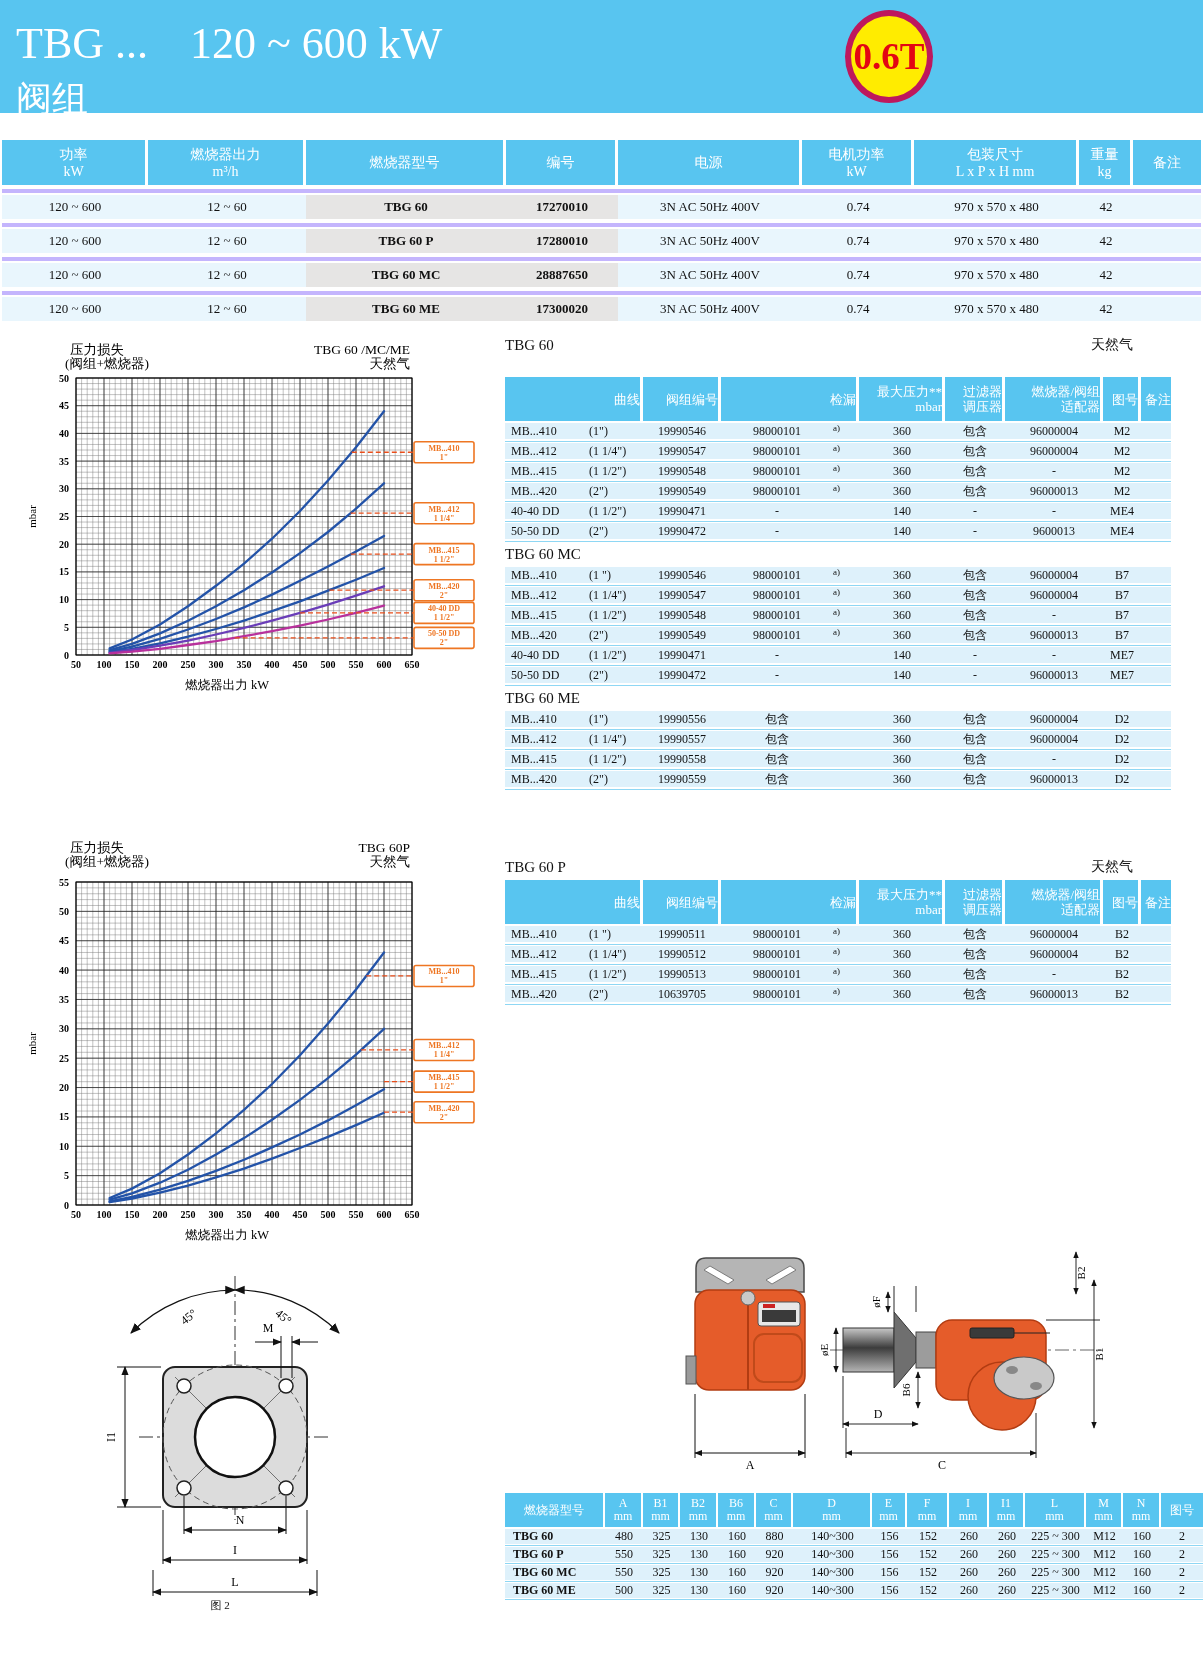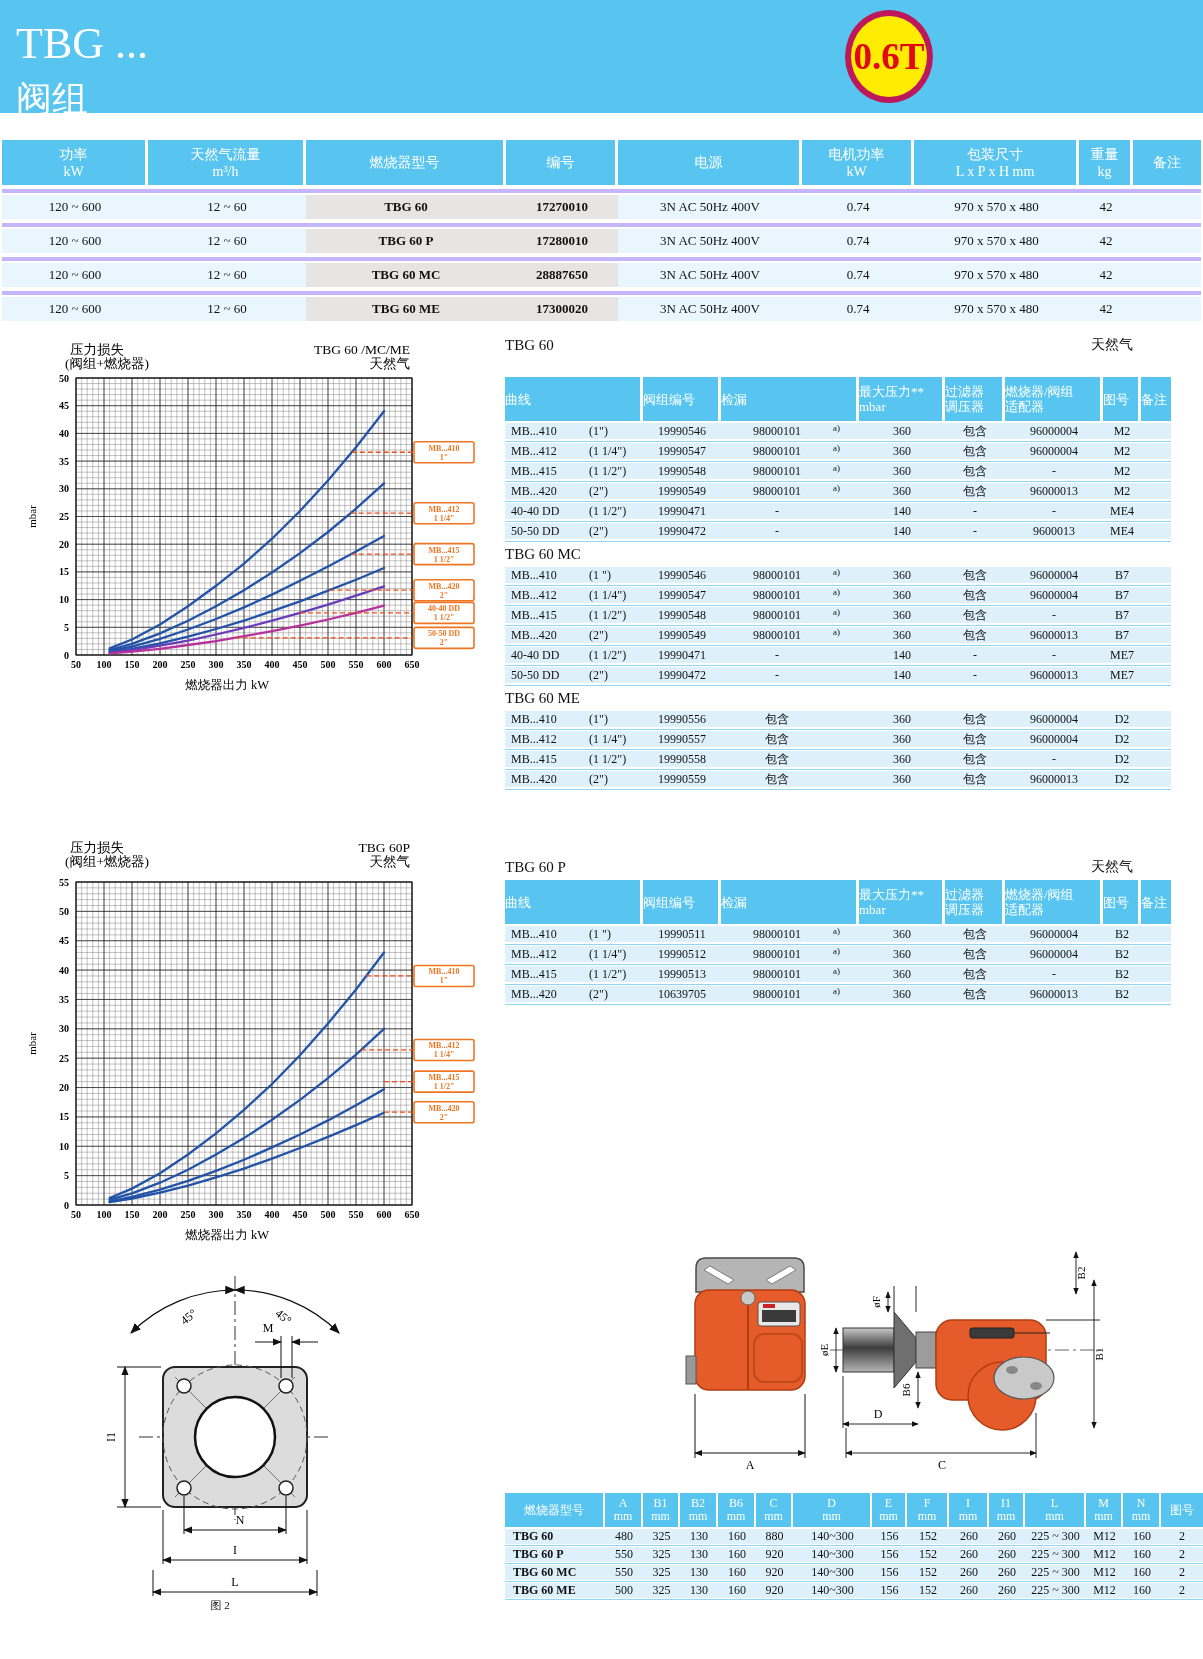--- a/index.html
+++ b/index.html
@@ -31,21 +31,21 @@
   
   .gasgroup { position:absolute; width:666px; }
   .g1 { left:505px; top:336px; }
   .g2 { left:505px; top:858px; }
   .gtr { display:flex; justify-content:space-between; align-items:flex-end; height:18px; margin-bottom:4px;
     font-size:15px; }
   .g1 .gsec:first-child .gtr { margin-bottom:23px; }
   .gtr .gas { padding-right:38px; font-size:14px; }
   .ghead { display:grid; grid-template-columns:84px 54px 78px 112px 26px 86px 60px 98px 38px 30px;
     height:44px; margin-bottom:2px; }
-  .ghead .hc { background:#58c5f0; color:#fff; display:flex; flex-direction:column; align-items:flex-start;
+  .ghead .hc { background:#58c5f0; color:#fff; display:flex; flex-direction:column; align-items:flex-end;
     justify-content:center; font-size:13px; line-height:15px; border-right:3px solid #fff; }
   .ghead .hc:last-child { border-right:none; }
   .ghead .sp2 { grid-column:span 2; }
   .gsec { margin-bottom:6px; }
   .grow { display:grid; grid-template-columns:84px 54px 78px 112px 26px 86px 60px 98px 38px 30px;
     height:16px; line-height:16px; font-size:12px; background:#def1fb; margin-bottom:4px;
     box-shadow:0 2px 0 #fff, 0 3px 0 #8ed7f4; text-align:center; }
   .grow .c-curve { text-align:left; padding-left:6px; }
   .grow .c-size { text-align:left; }
   .grow .c-sup { font-size:9px; line-height:11px; text-align:left; }
@@ -69,34 +69,35 @@
   #burner { left:630px; top:1228px; }
   .figcap { position:absolute; left:175px; top:1598px; width:90px; text-align:center; font-size:11px; }
 </style>
 </head>
 <body>
 
 <div class="page">
 
   <div class="band">
     <div class="t1">TBG ...</div>
+    <div class="t2">120 ~ 600 kW</div>
     <div class="t3">阀组</div>
   </div>
   <div class="badge">
     <span>0.6T</span>
   </div>
 
   <div class="toptable" id="topTable">
       <div class="thead">
         <div class="hc">
           <span class="l1">功率</span>
           <span class="l2">kW</span>
         </div>
         <div class="hc">
-          <span class="l1">天然气流量</span>
+          <span class="l1">燃烧器出力</span>
           <span class="l2">m³/h</span>
         </div>
         <div class="hc">
           <span class="l1">燃烧器型号</span>
         </div>
         <div class="hc">
           <span class="l1">编号</span>
         </div>
         <div class="hc">
           <span class="l1">电源</span>

